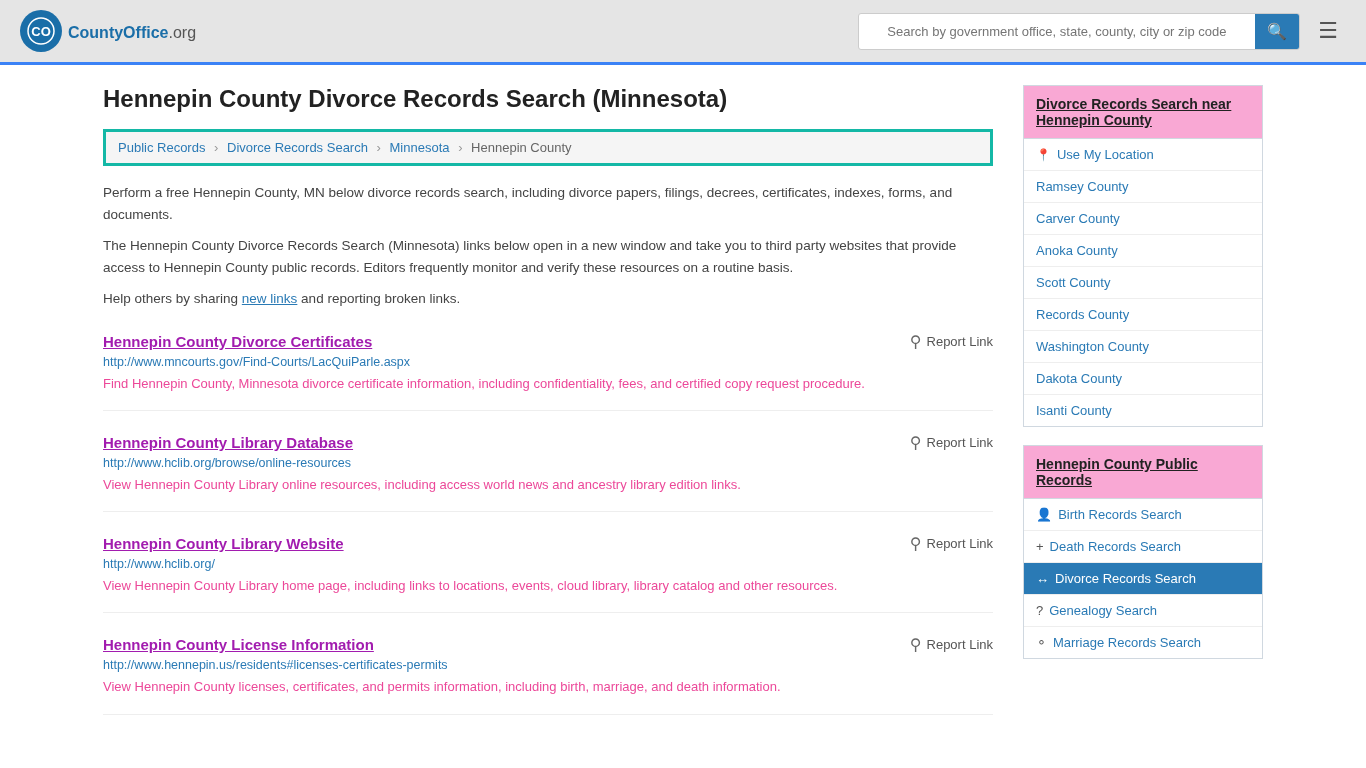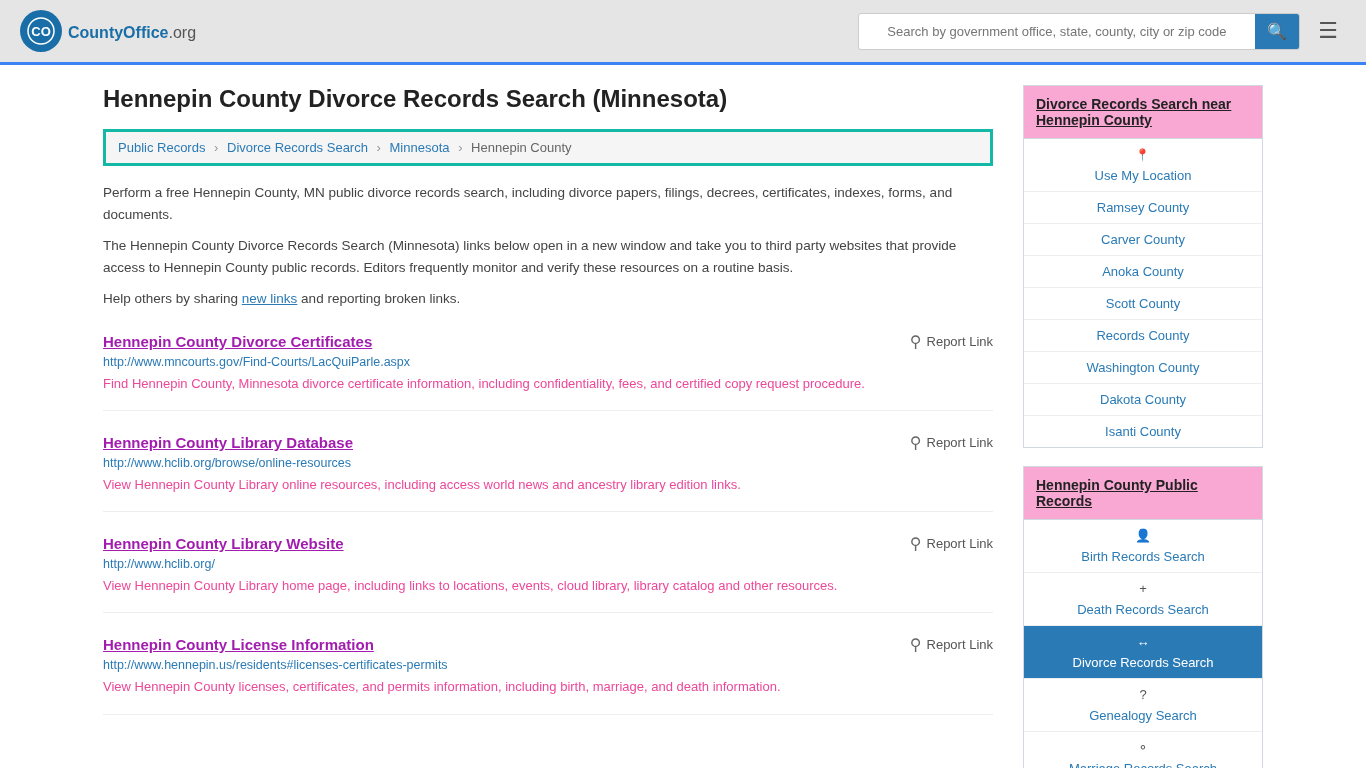--- a/index.html
+++ b/index.html
@@ -186,21 +186,20 @@
       border-top: none;
       margin-bottom: 18px;
     }
     .sidebar-list li {
       padding: 8px 12px;
       border-bottom: 1px solid #eee;
       font-size: 13px;
       display: flex;
       align-items: center;
       gap: 6px;
-      flex-direction: column;
     }
     .sidebar-list li:last-child { border-bottom: none; }
     .sidebar-list li a {
       color: #2a7ab5;
       text-decoration: none;
       cursor: pointer;
     }
     .sidebar-list li.active {
       background: #2a7ab5;
       color: white;
@@ -248,21 +247,21 @@
     <div class="breadcrumb">
       <a>Public Records</a>
       <span class="sep">›</span>
       <a>Divorce Records Search</a>
       <span class="sep">›</span>
       <a>Minnesota</a>
       <span class="sep">›</span>
       <span>Hennepin County</span>
     </div>
 
-    <p class="description">Perform a free Hennepin County, MN public divorce records search, including divorce papers, filings, decrees, certificates, indexes, forms, and documents.</p>
+    <p class="description">Perform a free Hennepin County, MN below divorce records search, including divorce papers, filings, decrees, certificates, indexes, forms, and documents.</p>
     <p class="description" style="margin-top:10px;">The Hennepin County Divorce Records Search (Minnesota) links below open in a new window and take you to third party websites that provide access to Hennepin County public records. Editors frequently monitor and verify these resources on a routine basis.</p>
     <p class="description" style="margin-top:10px;">
       <span>Help others by sharing </span><a style="color:#2a7ab5;text-decoration:underline;cursor:pointer;">new links</a><span> and reporting broken links.</span>
     </p>
 
     <div id="results-container">
         <div class="result-item">
     <div class="result-header">
       <span class="result-title">Hennepin County Divorce Certificates</span>
       <span class="report-link">

